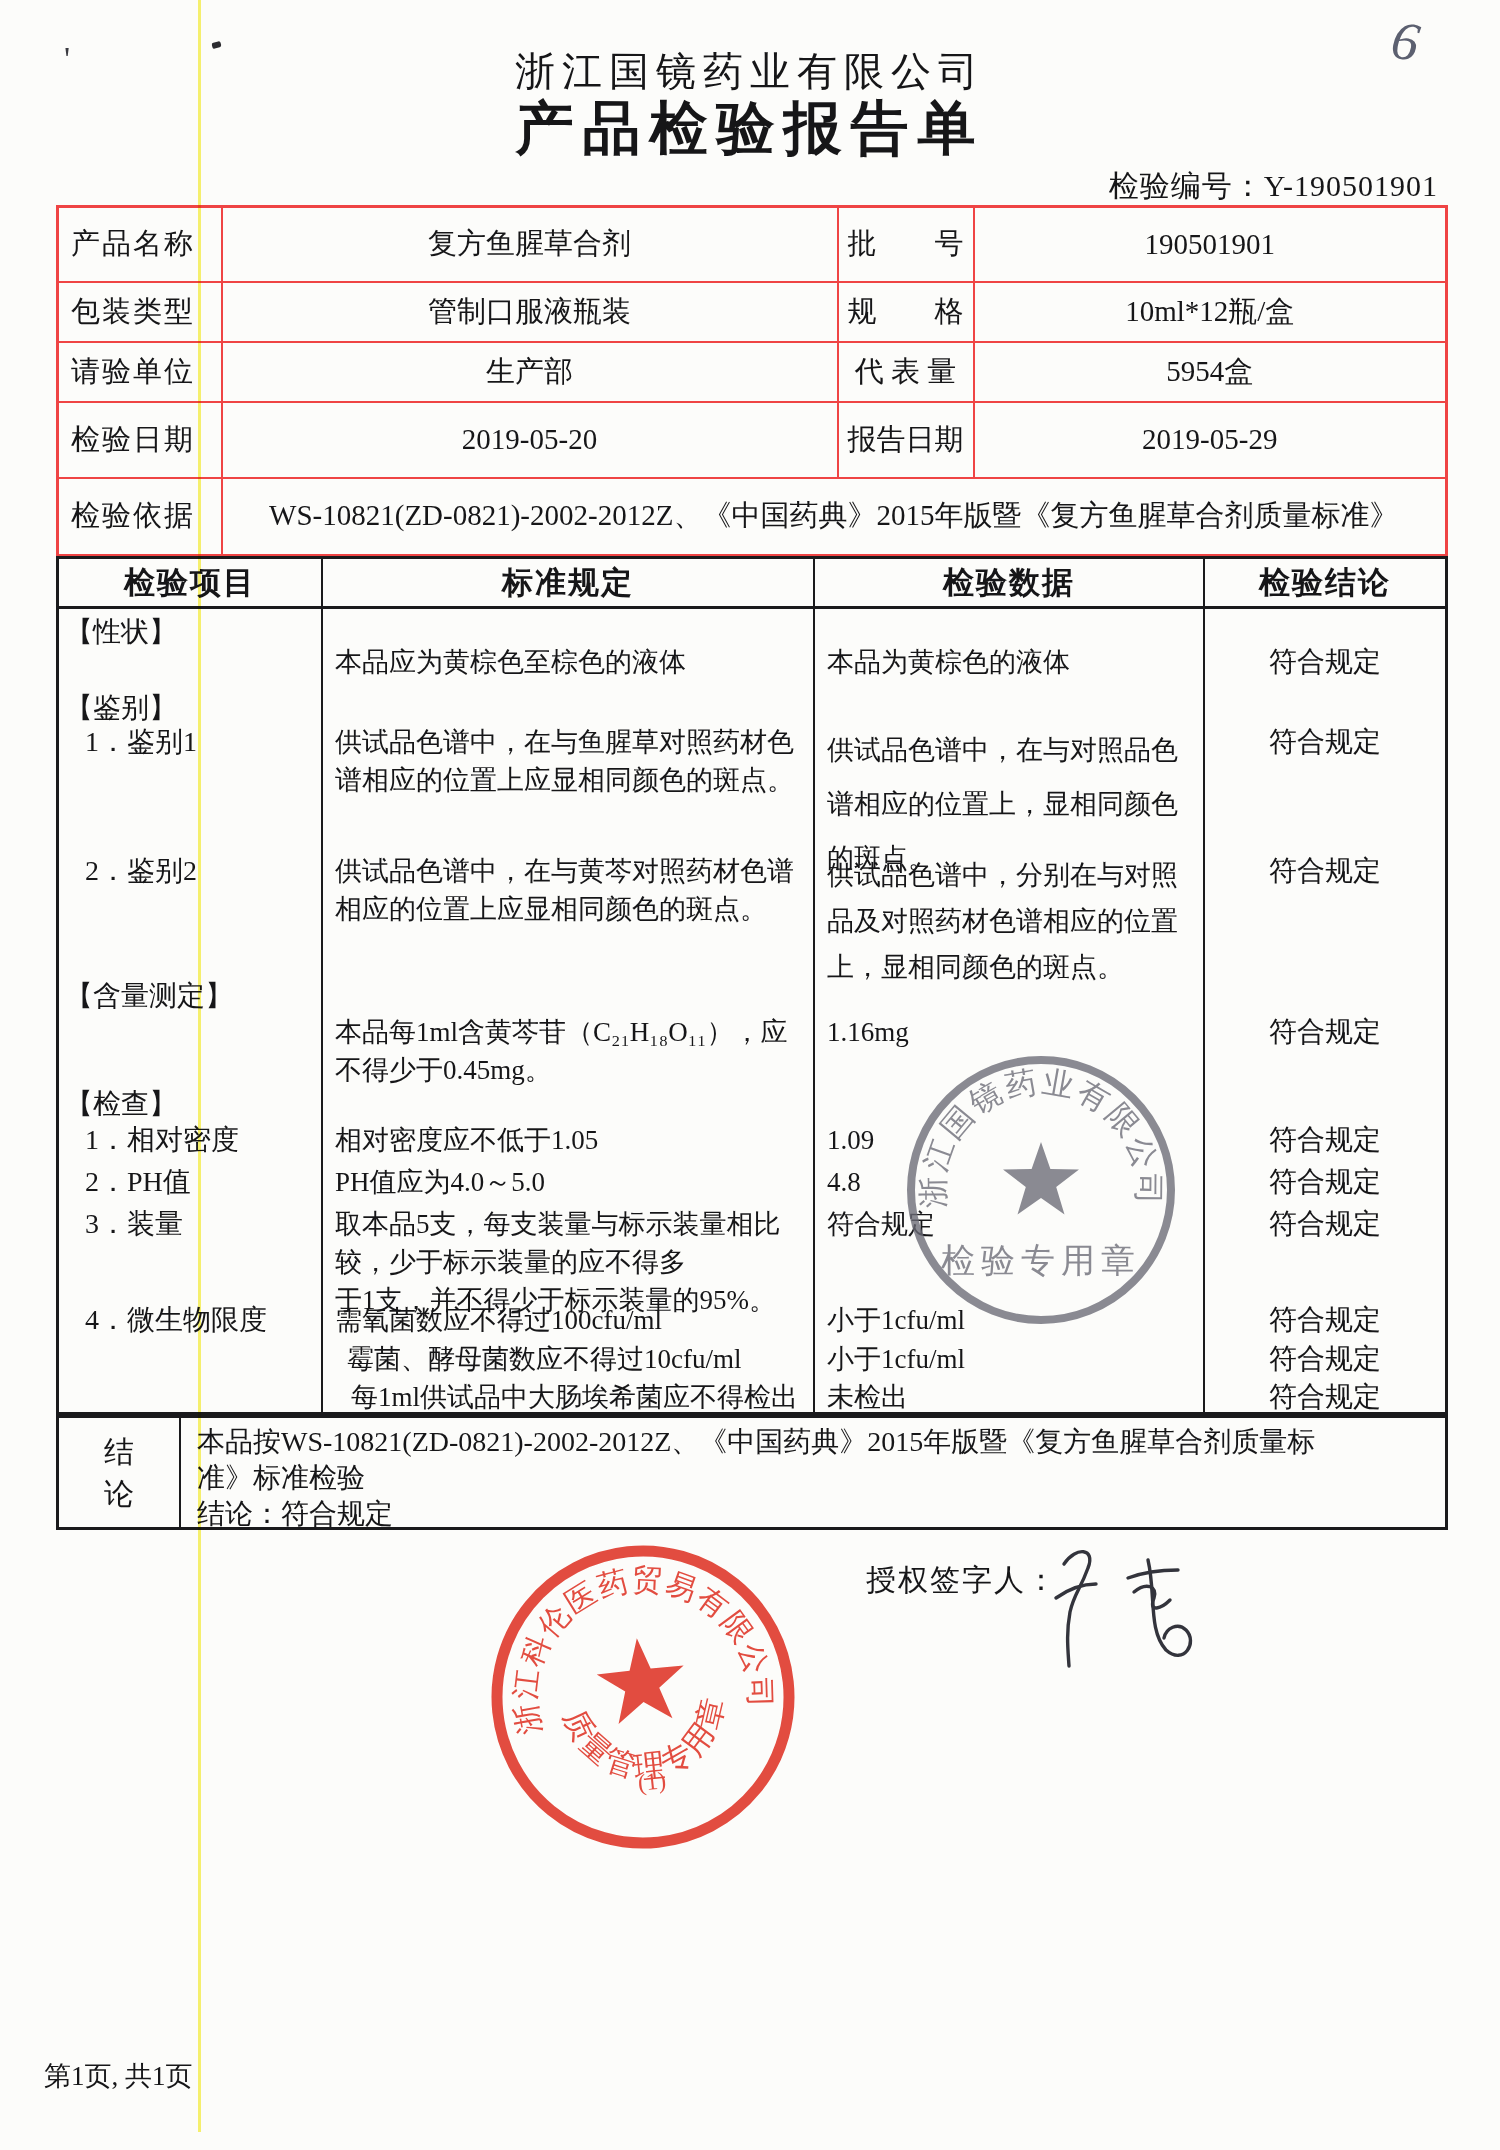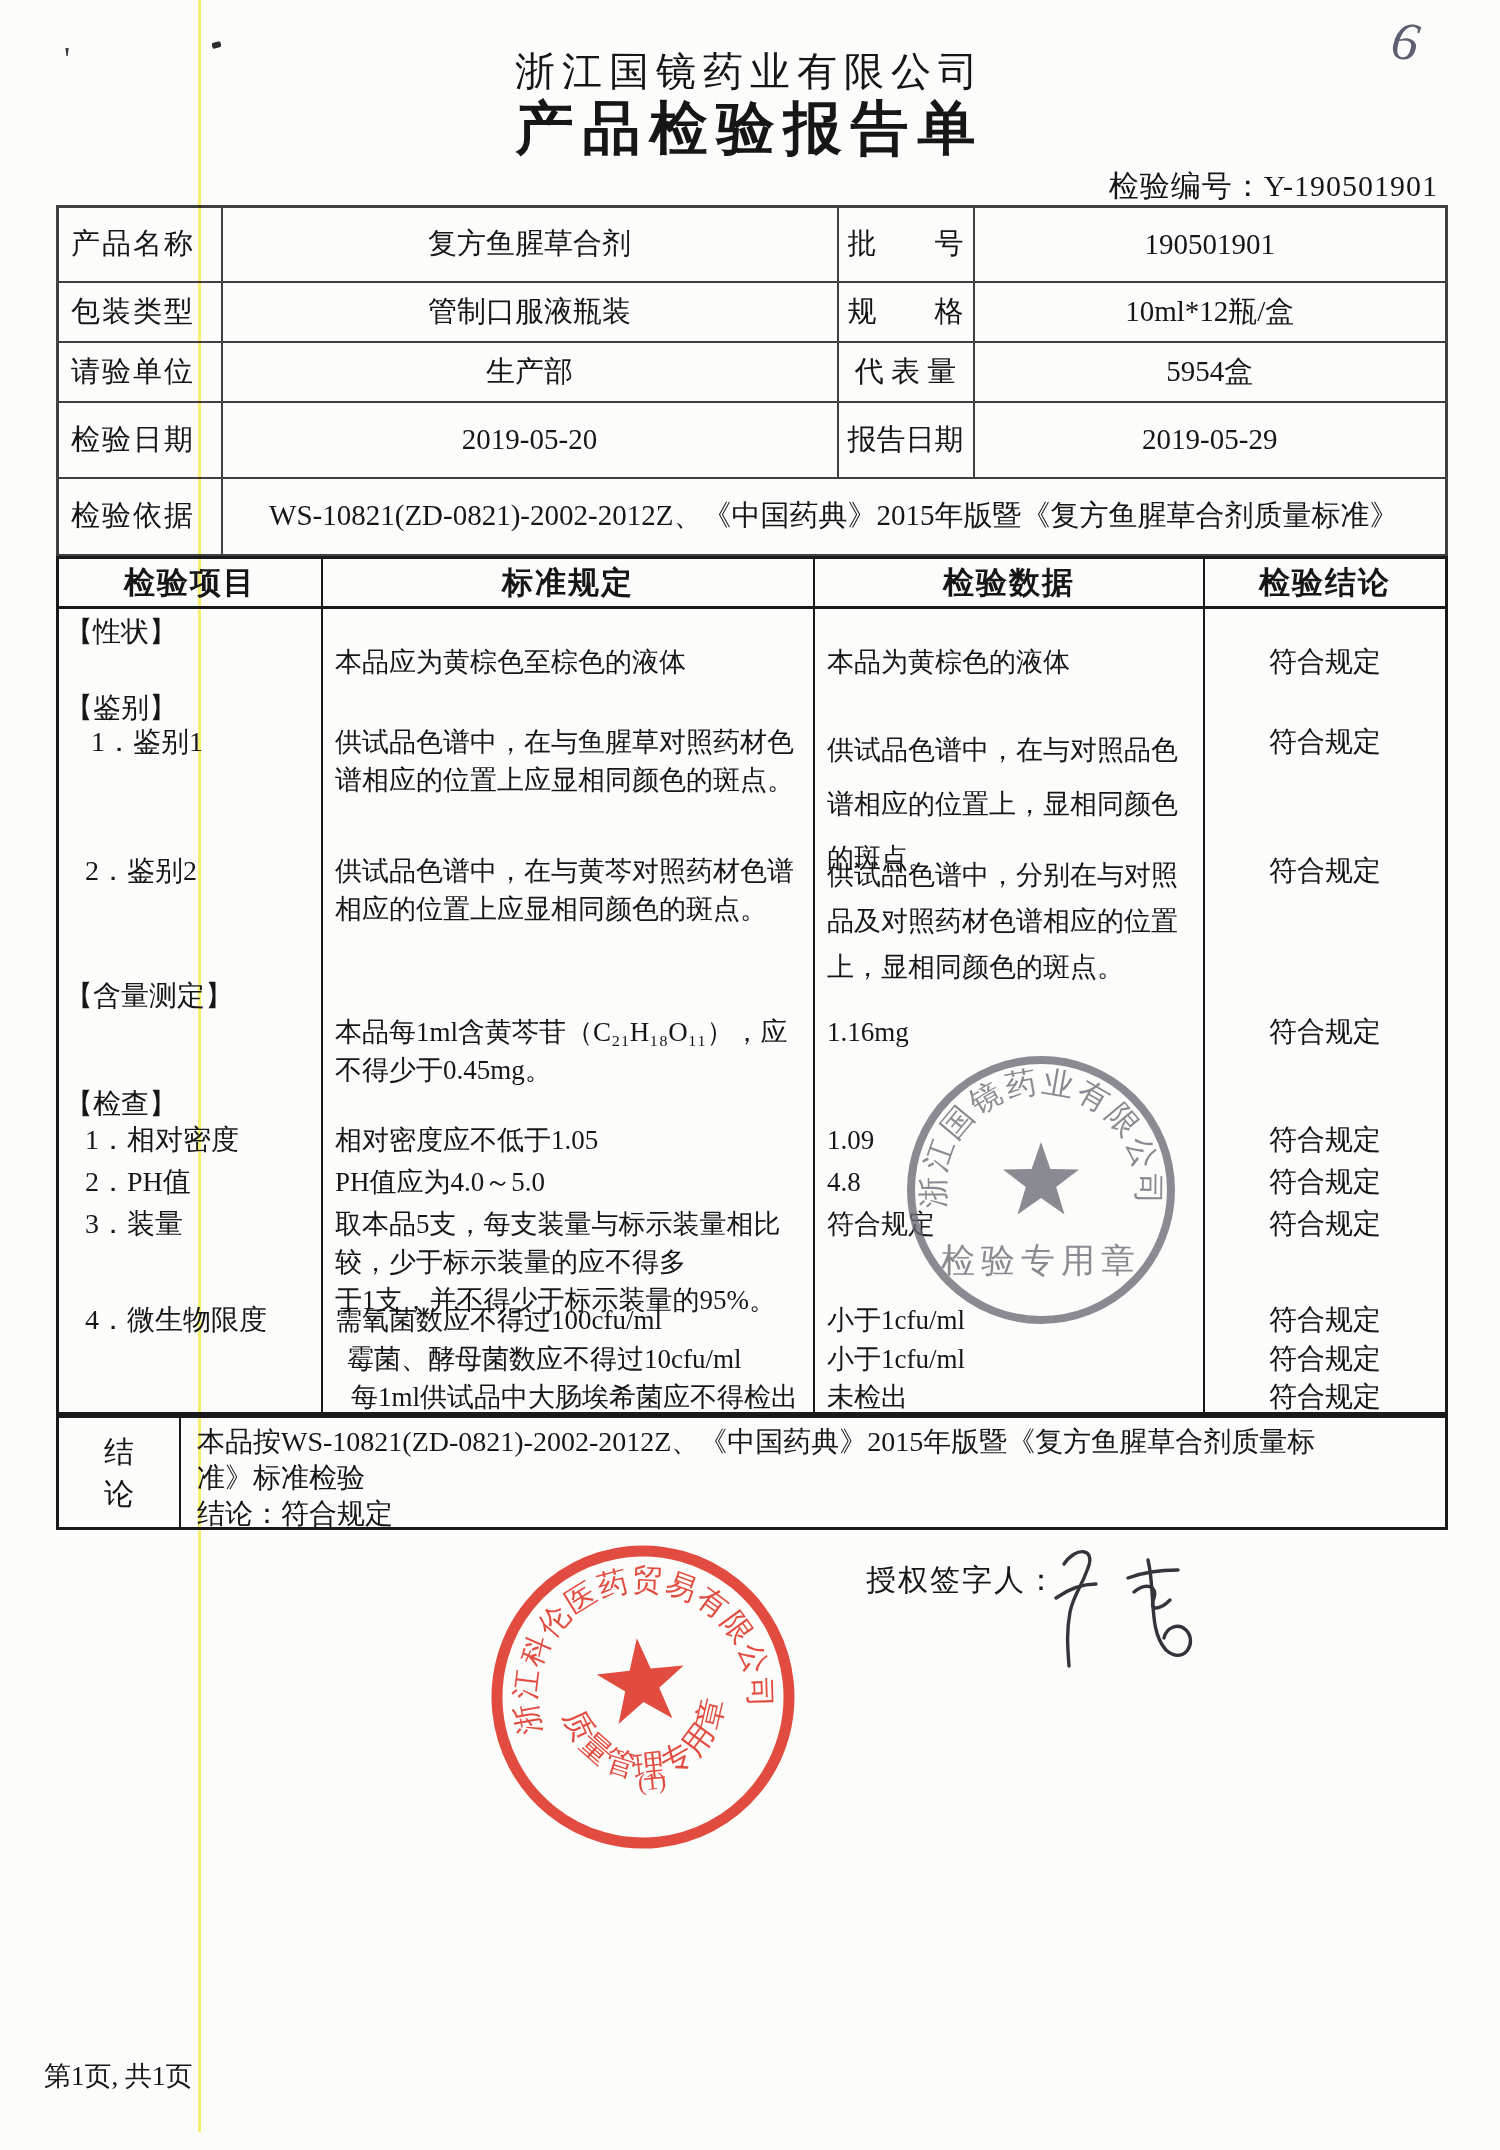--- a/index.html
+++ b/index.html
@@ -13,21 +13,21 @@
   .company{left:0;top:44px;width:1500px;text-align:center;font-size:40px;letter-spacing:7px;}
   .rtitle{left:0;top:90px;width:1500px;text-align:center;font-size:58px;font-weight:bold;letter-spacing:9px;}
   .report-no{right:62px;top:166px;font-size:30px;letter-spacing:1px;}
   .hand6{left:1392px;top:10px;font-size:54px;color:#5c6070;transform:rotate(10deg);font-style:italic;}
   .artifact1{left:64px;top:40px;font-size:34px;color:#3a3a40;}
   .artifact2{left:212px;top:42px;width:9px;height:6px;background:#2c2c30;transform:rotate(-15deg);border-radius:2px;}
   
   .yline{left:198px;top:0;width:3px;height:2132px;background:#f6ee3e;opacity:.75;mix-blend-mode:multiply;z-index:6;}
   
   table.info{position:absolute;left:56px;top:205px;width:1392px;border-collapse:collapse;table-layout:fixed;}
-  table.info,table.info td{border:2px solid #404040;}
+  table.info,table.info td{border:2px solid #ef4444;}
   table.info{border-width:3px;}
   table.info td{font-size:29px;box-sizing:border-box;}
   td.lbl{padding-left:12px;letter-spacing:2px;}
   td.val,td.val2,td.lbl2{text-align:center;white-space:pre;}
   
   .mtable{left:56px;top:556px;width:1392px;height:859px;border:3px solid #1a1a1c;box-sizing:border-box;background:transparent;}
   .mt-header{display:flex;height:50px;border-bottom:3px solid #1a1a1c;box-sizing:border-box;}
   .mt-th{box-sizing:border-box;border-right:2px solid #1a1a1c;font-size:31px;font-weight:bold;text-align:center;line-height:47px;letter-spacing:2px;}
   .mt-body{display:flex;height:803px;}
   .mt-col{position:relative;box-sizing:border-box;border-right:2px solid #1a1a1c;}
@@ -104,21 +104,21 @@
   <div class="mt-header">
       <div class="mt-th w1">检验项目</div>
       <div class="mt-th w2">标准规定</div>
       <div class="mt-th w3">检验数据</div>
       <div class="mt-th w4">检验结论</div>
     </div>
   <div class="mt-body">
     <div class="mt-col w1">
         <div class="cell-text" style="top: 4px; left: 6px;">【性状】</div>
         <div class="cell-text" style="top: 80px; left: 6px;">【鉴别】</div>
-        <div class="cell-text" style="top: 114px; left: 32px;">1．鉴别1</div>
+        <div class="cell-text" style="top: 114px; left: 26px;">1．鉴别1</div>
         <div class="cell-text" style="top: 243px; left: 26px;">2．鉴别2</div>
         <div class="cell-text" style="top: 368px; left: 6px;">【含量测定】</div>
         <div class="cell-text" style="top: 476px; left: 6px;">【检查】</div>
         <div class="cell-text" style="top: 512px; left: 26px;">1．相对密度</div>
         <div class="cell-text" style="top: 554px; left: 26px;">2．PH值</div>
         <div class="cell-text" style="top: 596px; left: 26px;">3．装量</div>
         <div class="cell-text" style="top: 692px; left: 26px;">4．微生物限度</div>
       </div>
     <div class="mt-col w2">
         <div class="cell-text" style="top: 34px;">本品应为黄棕色至棕色的液体</div>

